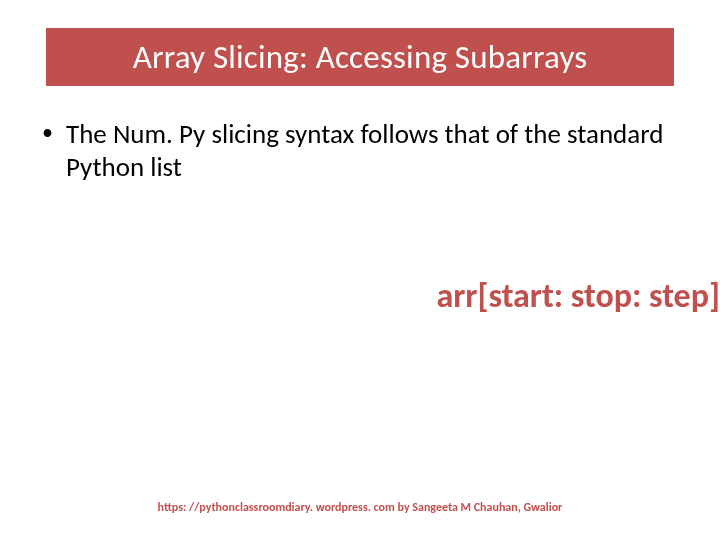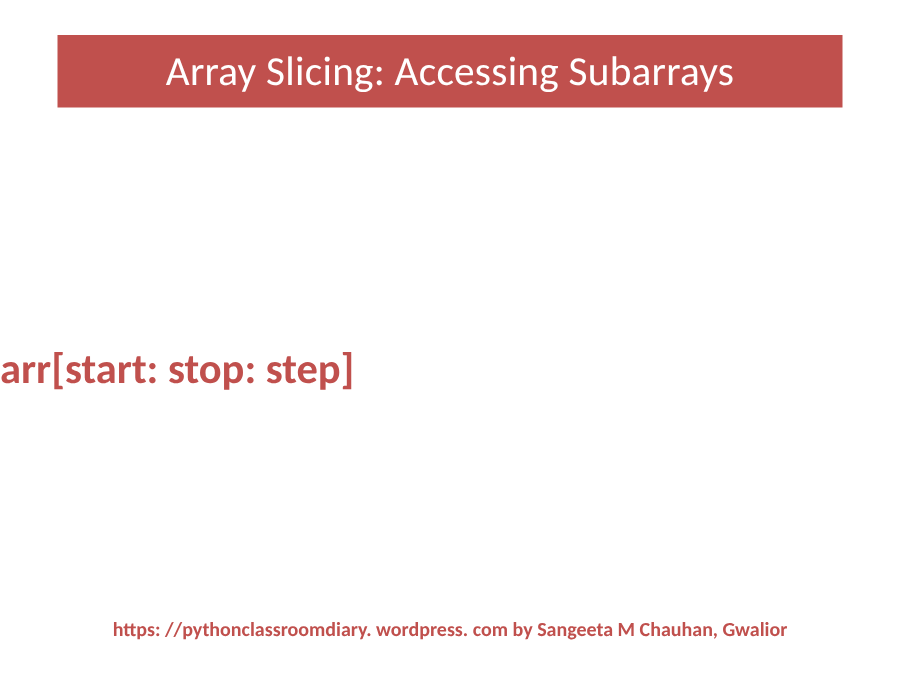--- a/index.html
+++ b/index.html
@@ -49,43 +49,46 @@
     top: 0;
     font-size: 22px;
     line-height: 1.4;
   }
   .bold { font-weight: 700; }
   .syntax {
     position: absolute;
     left: 0;
     top: 275px;
     width: 720px;
-    text-align: left;
+    text-align: right;
     color: #c0504d;
     font-size: 34px;
     font-weight: 700;
   }
   .footer {
     position: absolute;
     left: 0;
     bottom: 26px;
     width: 720px;
     text-align: center;
     color: #c0504d;
-    font-size: 16px;
+    font-size: 12px;
     font-weight: 700;
   }
 </style>
 </head>
 <body>
 
 <div class="title-bar">
   <span class="title-text">Array Slicing: Accessing Subarrays</span>
 </div>
 
 <ul class="bullets">
+  <li>
+    <span>The Num. Py slicing syntax follows that of the standard Python list</span><span class="bold"></span><span></span>
+  </li>
 </ul>
 
 <div class="syntax">arr[start: stop: step]</div>
 
 <div class="footer">
   <span>https: //pythonclassroomdiary. wordpress. com</span><span> by  Sangeeta M Chauhan, Gwalior</span>
 </div>
 
 </body></html>

